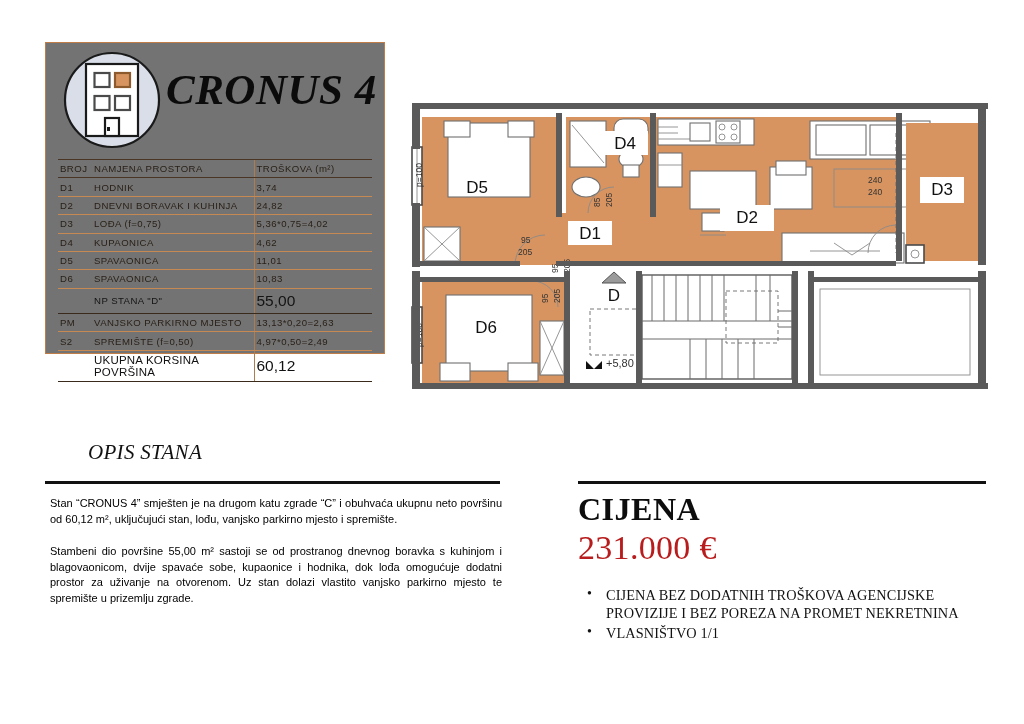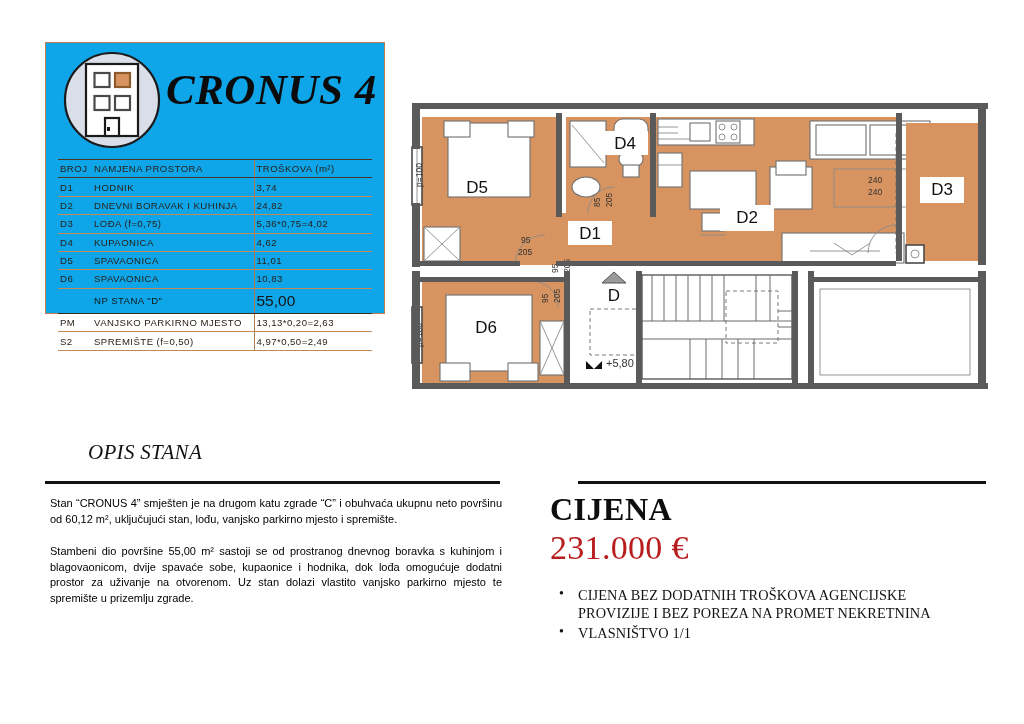--- a/index.html
+++ b/index.html
@@ -8,22 +8,22 @@
     width: 1024px; height: 724px;
     background: #ffffff;
     font-family: "Liberation Sans", sans-serif;
     position: relative;
     overflow: hidden;
   }
 
   
   #spec-panel {
     position: absolute; left: 45px; top: 42px;
-    width: 340px; height: 272px;
-    background: #0ea5e9;
+    width: 340px; height: 312px;
+    background: #737373;
     border: 1px solid #c07d48;
   }
   #logo-area {
     height: 116px; position: relative;
     display: flex; align-items: center;
   }
   #logo-mark {
     position: absolute; left: 17px; top: 8px;
     width: 98px; height: 98px;
   }
@@ -88,21 +88,21 @@
   #desc-body { position: absolute; left: 50px; top: 496px; width: 452px; }
   #desc-body p {
     margin: 0 0 17px 0;
     font-family: Liberation Sans, sans-serif;
     font-size: 11px; line-height: 1.42;
     color: #000000; text-align: justify;
     hyphens: manual;
   }
 
   
-  #price-block { position: absolute; left: 550px; top: 492px; width: 410px; }
+  #price-block { position: absolute; left: 578px; top: 492px; width: 410px; }
   #price-title {
     font-family: "Liberation Serif", serif; font-weight: bold;
     font-size: 32px; color: #0d0d0d; letter-spacing: .5px; line-height: 1.08;
   }
   #price-value {
     font-family: "Liberation Serif", serif;
     font-size: 34px; color: #b91c1c; letter-spacing: .3px; line-height: 1.22;
   }
   #price-notes { list-style: none; margin: 18px 0 0 0; padding: 0; }
   #price-notes li {
@@ -185,20 +185,25 @@
         <td class="c-num">PM</td>
         <td class="c-name">VANJSKO  PARKIRNO  MJESTO</td>
         <td class="c-area">13,13*0,20=2,63</td>
       </tr>
       <tr>
         <td class="c-num">S2</td>
         <td class="c-name">SPREMIŠTE  (f=0,50)</td>
         <td class="c-area">4,97*0,50=2,49</td>
       </tr>
 
+      <tr class="grand">
+        <td class="c-num"></td>
+        <td class="c-name">UKUPNA KORSINA POVRŠINA</td>
+        <td class="c-area">60,12</td>
+      </tr>
     </tbody>
   </table>
 </div>
 
 <svg id="floorplan" viewBox="0 0 610 300">
   <defs>
     <style>
       .wall  { fill:#ffffff; stroke:#4a4a4a; stroke-width:1.6; }
       .wallk { fill:#5a5a5a; }
       .fill  { fill:#d79460; }

